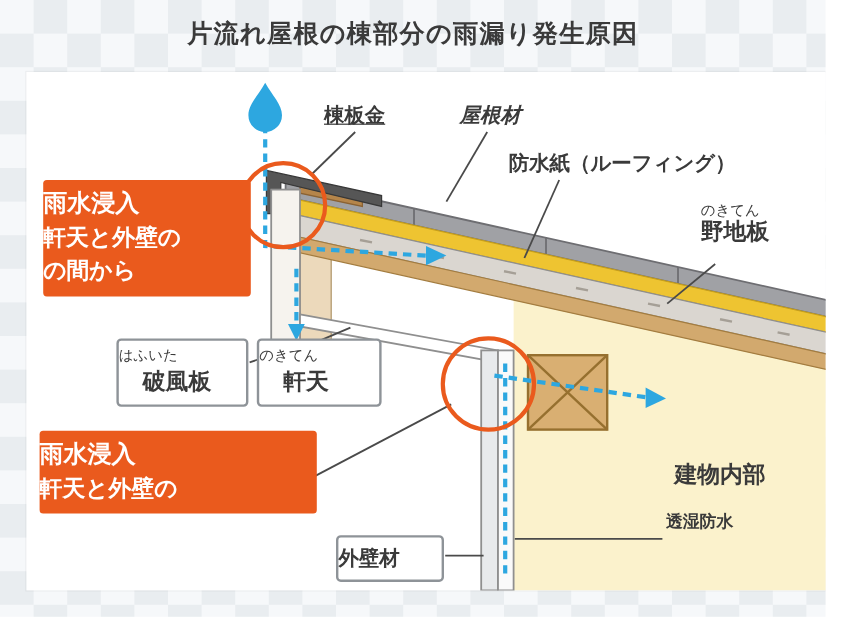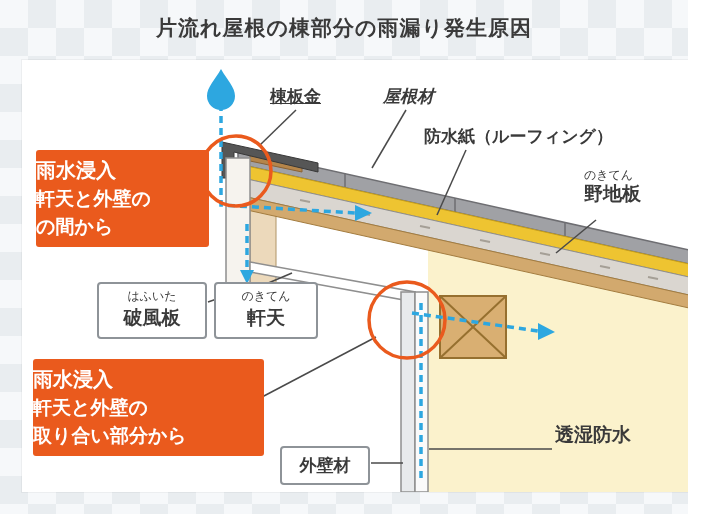--- a/index.html
+++ b/index.html
@@ -14,39 +14,39 @@
   }
   .panel {
     position:absolute; left:22px; top:60px; width:667px; height:432px;
     background:#ffffff; box-shadow:0 0 0 1px rgba(0,0,0,0.04);
   }
   svg.overlay { position:absolute; left:0; top:0; width:711px; height:514px; }
   .lbl { position:absolute; font-weight:bold; color:#3a3a3a; line-height:1.15; white-space:nowrap; }
   .ruby { display:block; font-size:12px; font-weight:normal; color:#3a3a3a; }
   .box {
     position:absolute; background:#ffffff; border:2px solid #8e9398; border-radius:4px;
-    text-align:center; color:#3a3a3a; white-space:nowrap;
+    color:#3a3a3a; white-space:nowrap;
   }
-  .box .main { display:block; font-size:19px; font-weight:bold; }
+  .box .main { display:block; font-size:19px; font-weight:bold;margin-left:20px; }
   .callout {
     position:absolute; background:#ea5a1d; color:#ffffff; border-radius:3px;
     font-weight:bold;
   }
   .callout .l1 { display:block; font-size:20px; line-height:29px; }
   .callout .l2, .callout .l3 { display:block; font-size:19px; line-height:28px; }
 
   #lbl-munaita  { left:270px; top:87px;  font-size:17px;text-decoration:underline; }
   #lbl-yane     { left:383px; top:87px;  font-size:17px;font-style:italic; }
   #lbl-bousui   { left:424px; top:127px; font-size:17px; }
   #lbl-nojiita  { left:584px; top:169px; font-size:19px; }
   #box-hafu     { left:97px;  top:282px; width:106px; padding:4px 0 6px; }
   #box-nokiten  { left:214px; top:282px; width:100px; padding:4px 0 6px; }
   #box-gaiheki  { left:280px; top:446px; width:86px;  padding:6px 0; font-size:17px; font-weight:bold; }
   #lbl-tatemono { left:562px; top:386px; font-size:19px; }
-  #lbl-toushitsu{ left:555px; top:423px; font-size:19px; line-height:23px; }
+  #lbl-toushitsu{ left:555px; top:423px; font-size:14px; line-height:23px; }
   #callout-ridge  { left:36px; top:150px; width:173px; padding:6px 0; }
   #callout-soffit { left:33px; top:359px; width:231px; padding:6px 0; }
 </style>
 </head>
 <body>
 
 <div class="stage">
 
   <div class="title">片流れ屋根の棟部分の雨漏り発生原因</div>
 
@@ -150,30 +150,30 @@
 
   <div class="box" id="box-nokiten">
     <span class="ruby">のきてん</span>
     <span class="main">軒天</span>
   </div>
 
   <div class="box" id="box-gaiheki">
     <span>外壁材</span>
   </div>
 
+  <div class="lbl" id="lbl-tatemono">建物内部</div>
 
   <div class="lbl" id="lbl-toushitsu">
     <span style="display:block">透湿防水</span>
   </div>
 
   <div class="callout" id="callout-ridge">
     <span class="l1">雨水浸入</span>
     <span class="l2">軒天と外壁の</span>
     <span class="l3">の間から</span>
   </div>
 
   <div class="callout" id="callout-soffit">
     <span class="l1">雨水浸入</span>
     <span class="l2">軒天と外壁の</span>
-    <span class="l3">取り合い部分から</span>
   </div>
 
 </div>
 
 </body></html>

